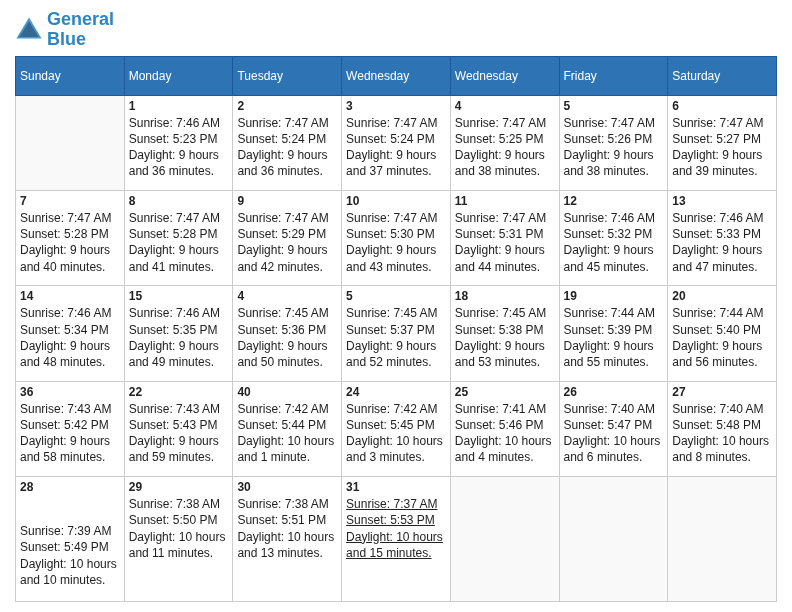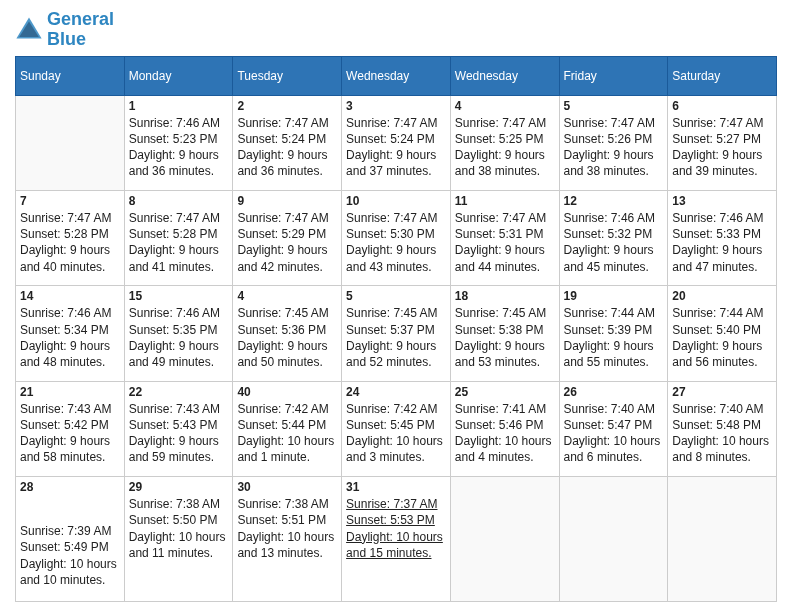--- a/index.html
+++ b/index.html
@@ -273,21 +273,21 @@
           <td>
             <span class="day-number">20</span>
             <div class="day-info" style="white-space: pre-line;">Sunrise: 7:44 AM
 Sunset: 5:40 PM
 Daylight: 9 hours
 and 56 minutes.</div>
           </td>
         </tr>
         <tr class="week-row">
           <td>
-            <span class="day-number">21</span>
+            <span class="day-number">36</span>
             <div class="day-info" style="white-space: pre-line;">Sunrise: 7:43 AM
 Sunset: 5:42 PM
 Daylight: 9 hours
 and 58 minutes.</div>
           </td>
           <td>
             <span class="day-number">22</span>
             <div class="day-info" style="white-space: pre-line;">Sunrise: 7:43 AM
 Sunset: 5:43 PM
 Daylight: 9 hours

